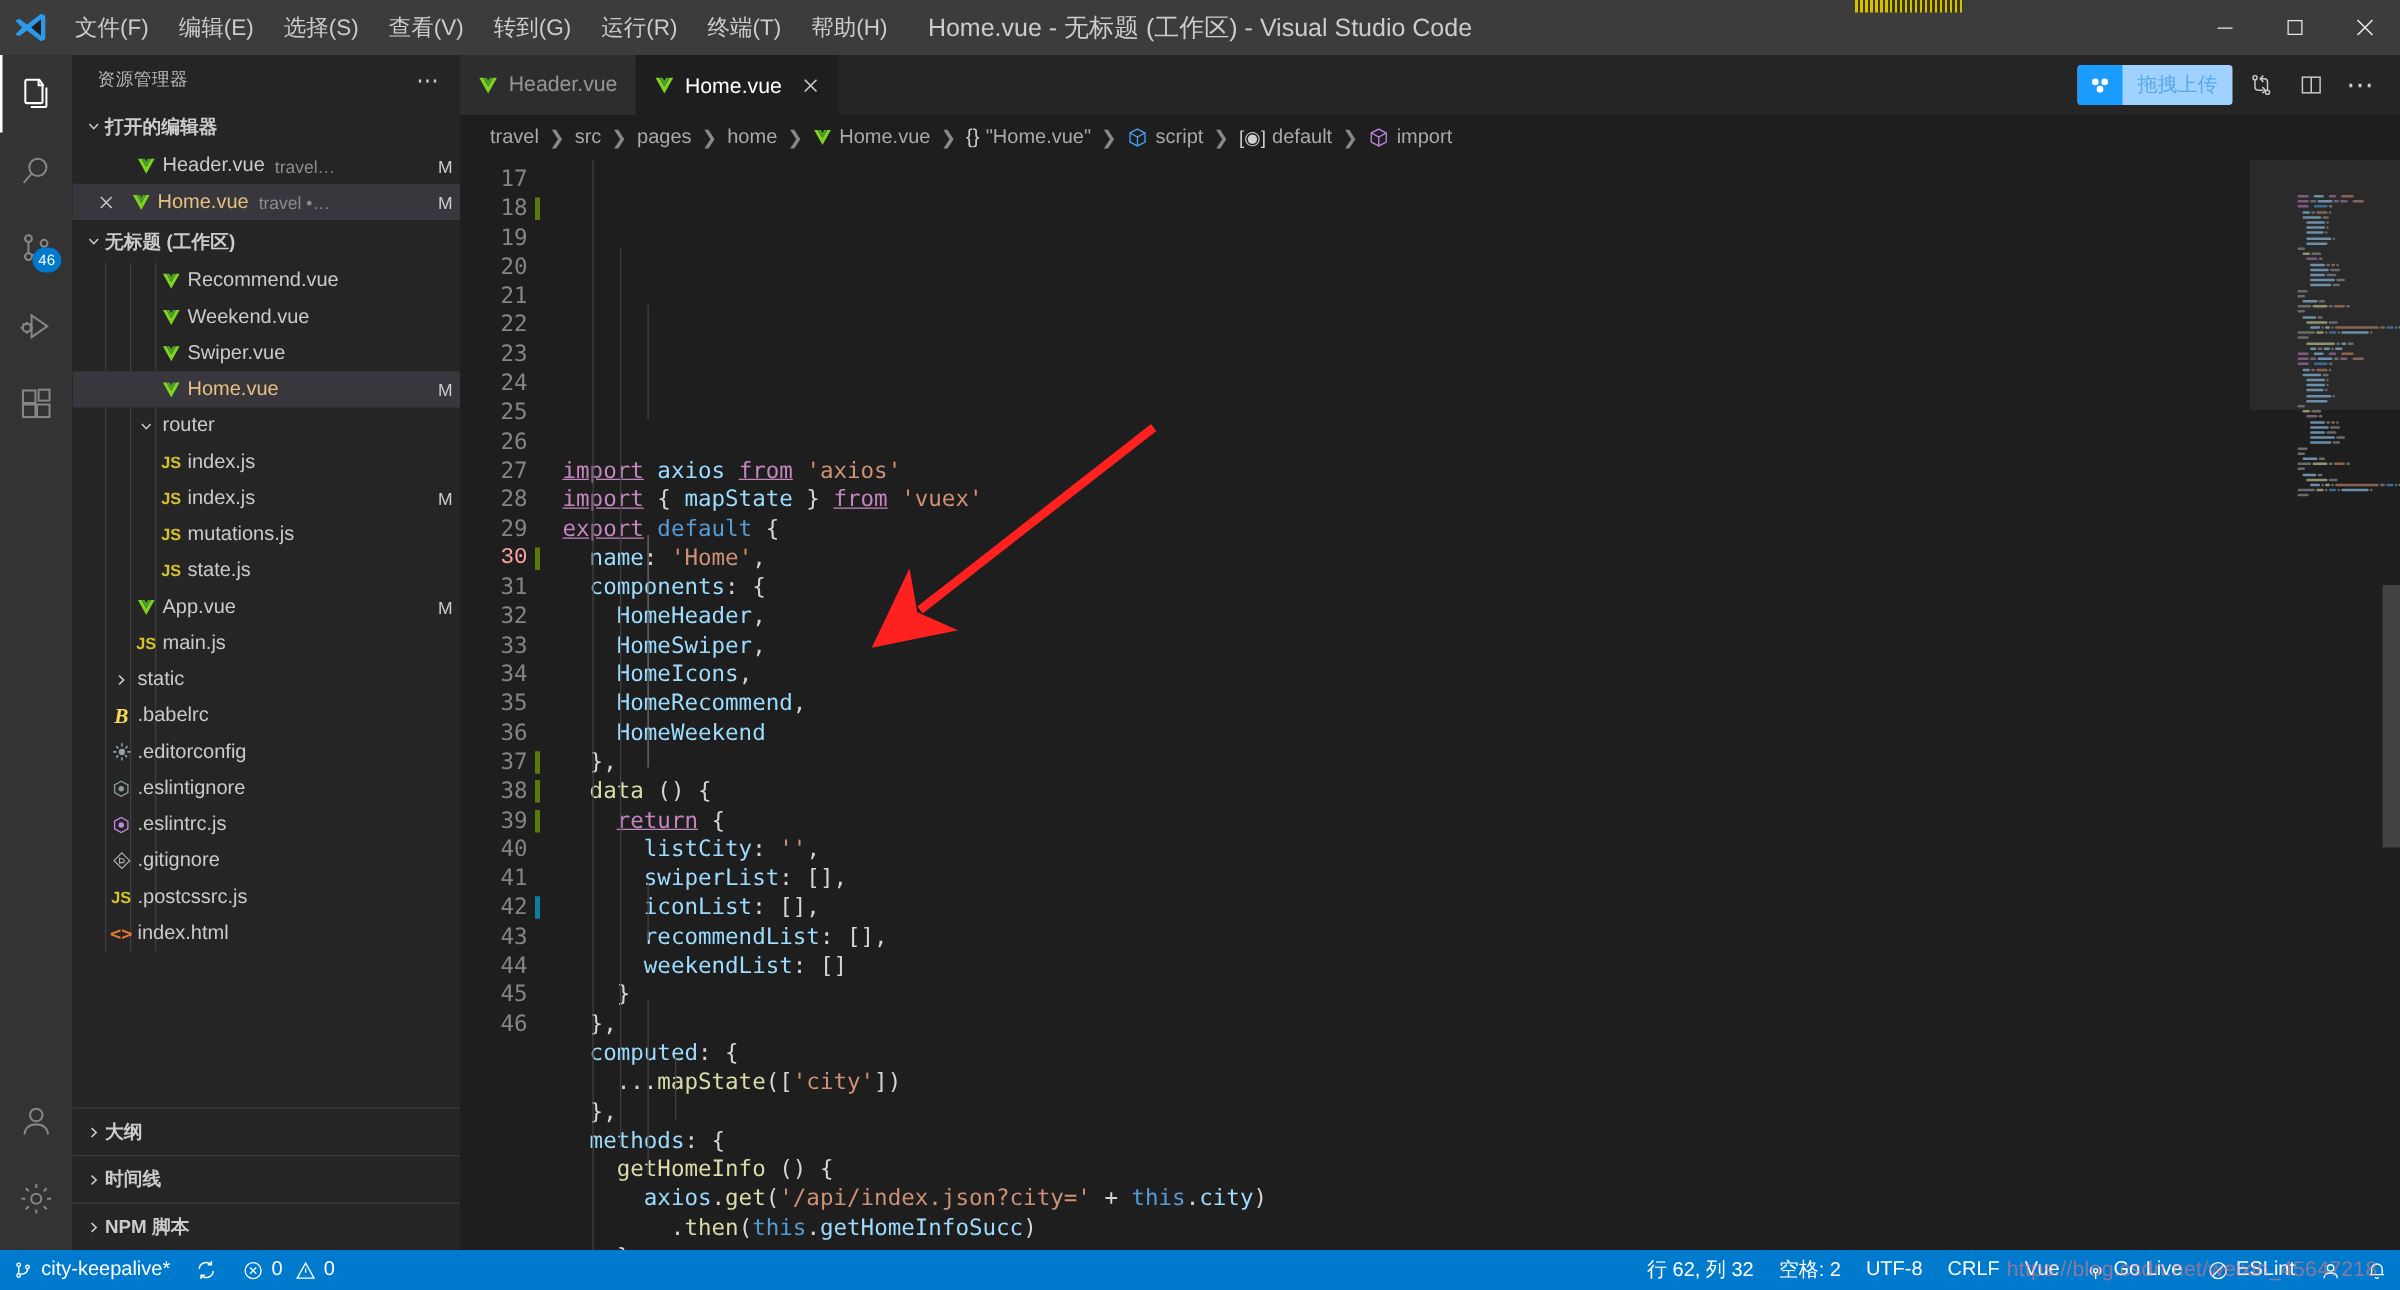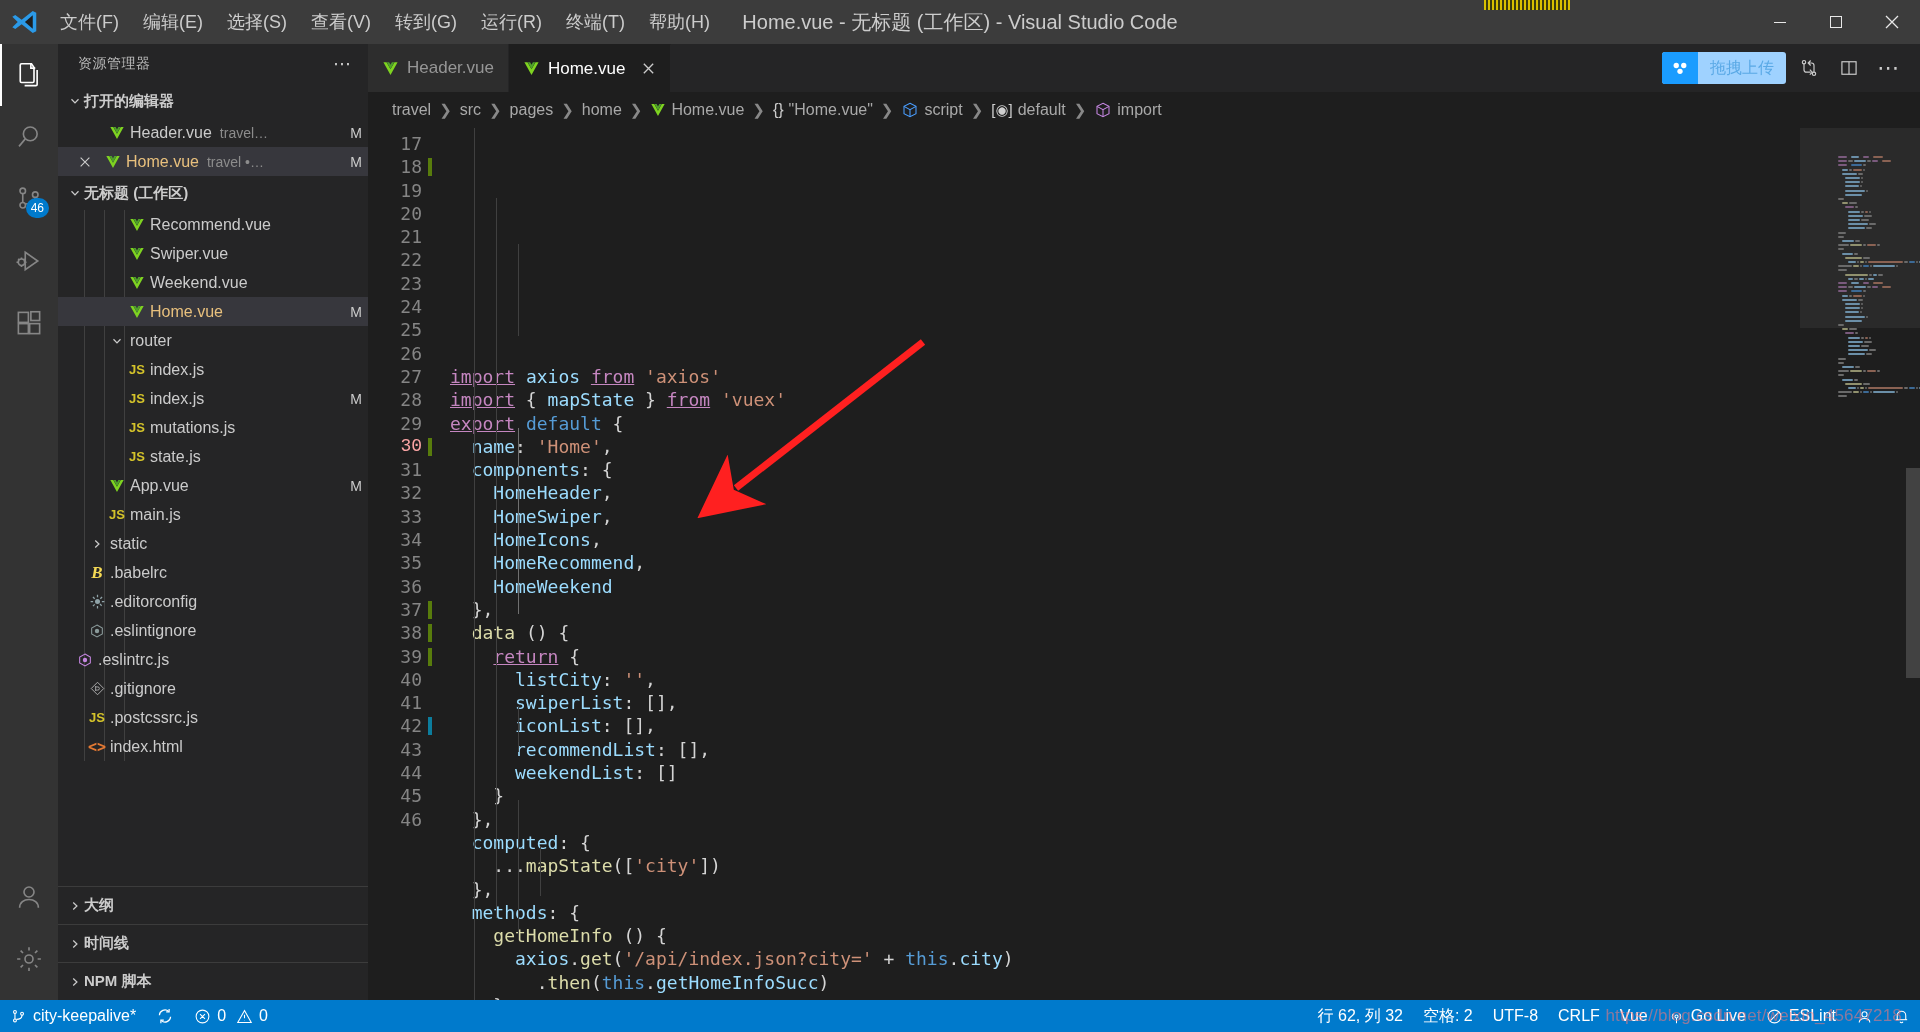--- a/index.html
+++ b/index.html
@@ -346,30 +346,30 @@
             </span>
             <span class="fname name-vue">Recommend.vue</span>
           </div>
           <div class="row" style="padding-left: 68px;">
             <span class="icon-slot">
               <svg width="16" height="16" viewBox="0 0 24 24">
                 <path d="M2 3 h4.4 L12 13 L17.6 3 H22 L12 21 Z" fill="#7ed321"></path>
                 <path d="M6.8 3 h3.2 L12 6.6 L14 3 h3.2 L12 12.6 Z" fill="#4fa32a"></path>
               </svg>
             </span>
-            <span class="fname name-vue">Swiper.vue</span>
+            <span class="fname name-vue">Weekend.vue</span>
           </div>
           <div class="row" style="padding-left: 68px;">
             <span class="icon-slot">
               <svg width="16" height="16" viewBox="0 0 24 24">
                 <path d="M2 3 h4.4 L12 13 L17.6 3 H22 L12 21 Z" fill="#7ed321"></path>
                 <path d="M6.8 3 h3.2 L12 6.6 L14 3 h3.2 L12 12.6 Z" fill="#4fa32a"></path>
               </svg>
             </span>
-            <span class="fname name-vue">Weekend.vue</span>
+            <span class="fname name-vue">Swiper.vue</span>
           </div>
           <div class="row selected" style="padding-left: 68px;">
             <span class="icon-slot">
               <svg width="16" height="16" viewBox="0 0 24 24">
                 <path d="M2 3 h4.4 L12 13 L17.6 3 H22 L12 21 Z" fill="#7ed321"></path>
                 <path d="M6.8 3 h3.2 L12 6.6 L14 3 h3.2 L12 12.6 Z" fill="#4fa32a"></path>
               </svg>
             </span>
             <span class="fname name-sel">Home.vue</span>
             <span class="mod">M</span>
@@ -448,21 +448,21 @@
           </div>
           <div class="row" style="padding-left: 28px;">
             <span class="icon-slot">
               <svg width="16" height="16" viewBox="0 0 24 24">
                 <path d="M12 3 L20 7.5 V16.5 L12 21 L4 16.5 V7.5 Z" fill="none" stroke="#8a9a9a" stroke-width="1.6"></path>
                 <circle cx="12" cy="12" r="3.3" fill="#8a9a9a"></circle>
               </svg>
             </span>
             <span class="fname name-vue">.eslintignore</span>
           </div>
-          <div class="row" style="padding-left: 16px;">
+          <div class="row" style="padding-left: 28px;">
             <span class="icon-slot">
               <svg width="16" height="16" viewBox="0 0 24 24">
                 <path d="M12 3 L20 7.5 V16.5 L12 21 L4 16.5 V7.5 Z" fill="none" stroke="#c586e0" stroke-width="1.6"></path>
                 <circle cx="12" cy="12" r="3.3" fill="#c586e0"></circle>
               </svg>
             </span>
             <span class="fname name-vue">.eslintrc.js</span>
           </div>
           <div class="row" style="padding-left: 28px; text-align: center;">
             <span class="icon-slot">

